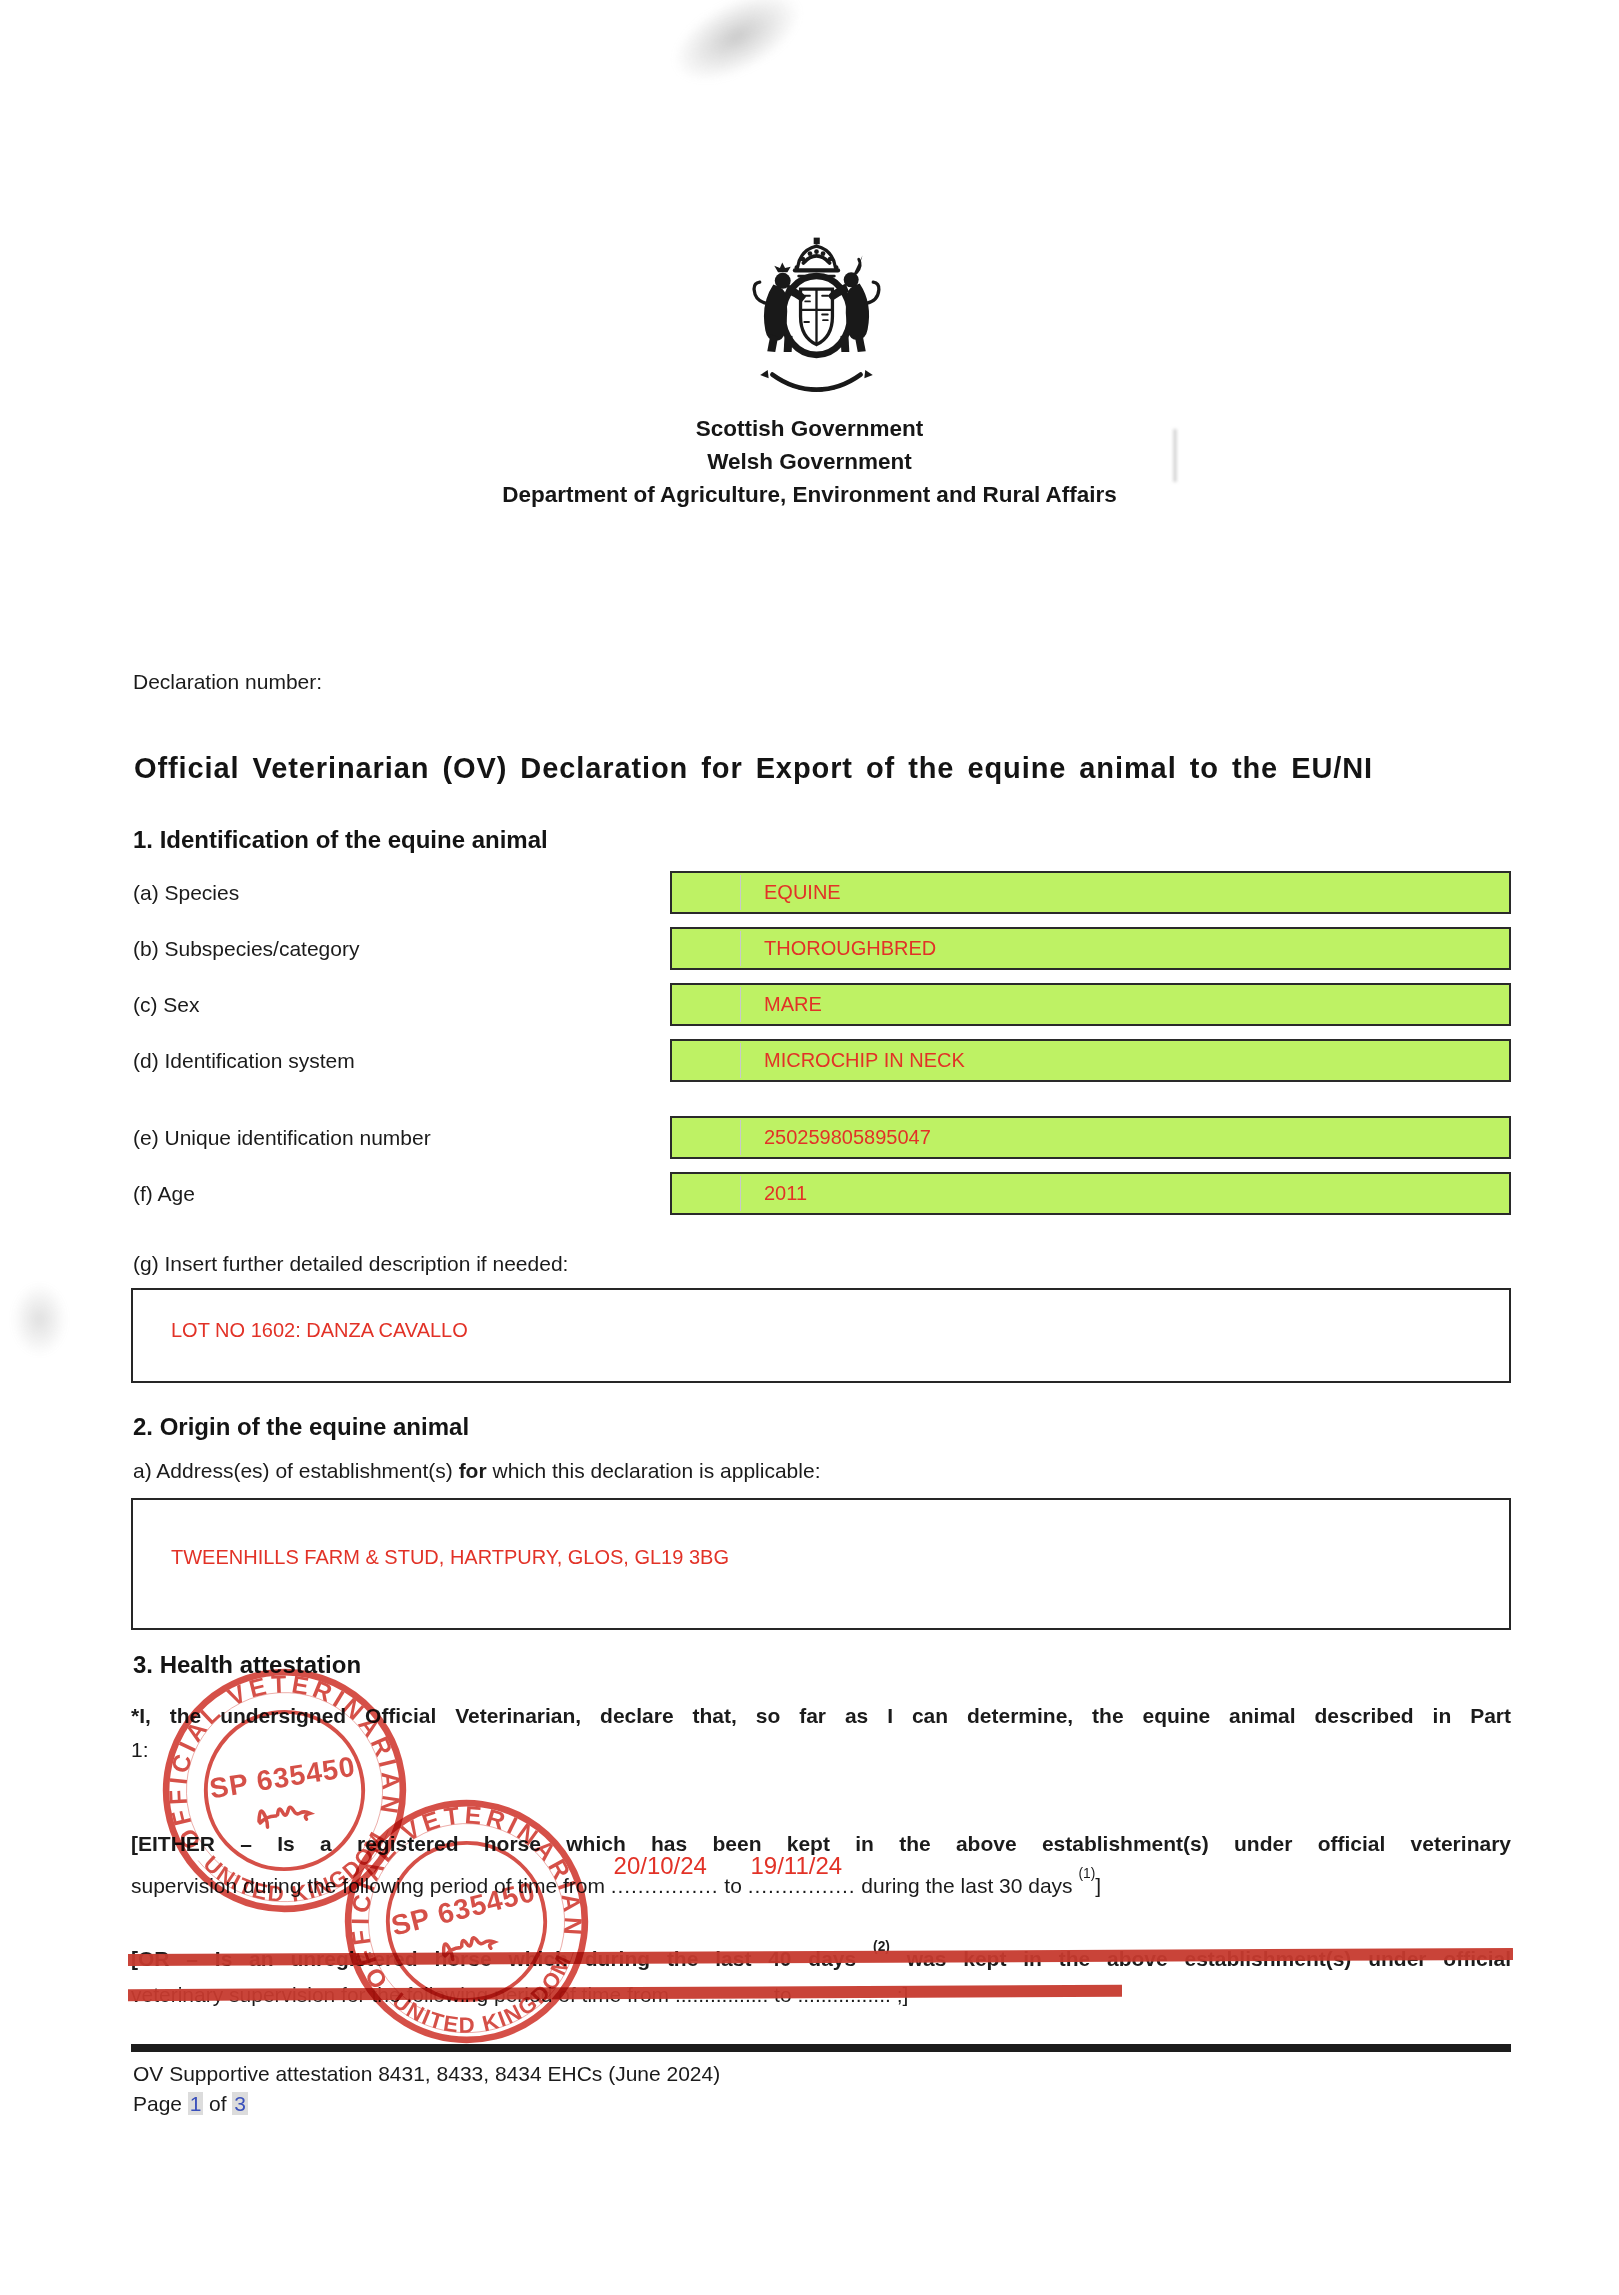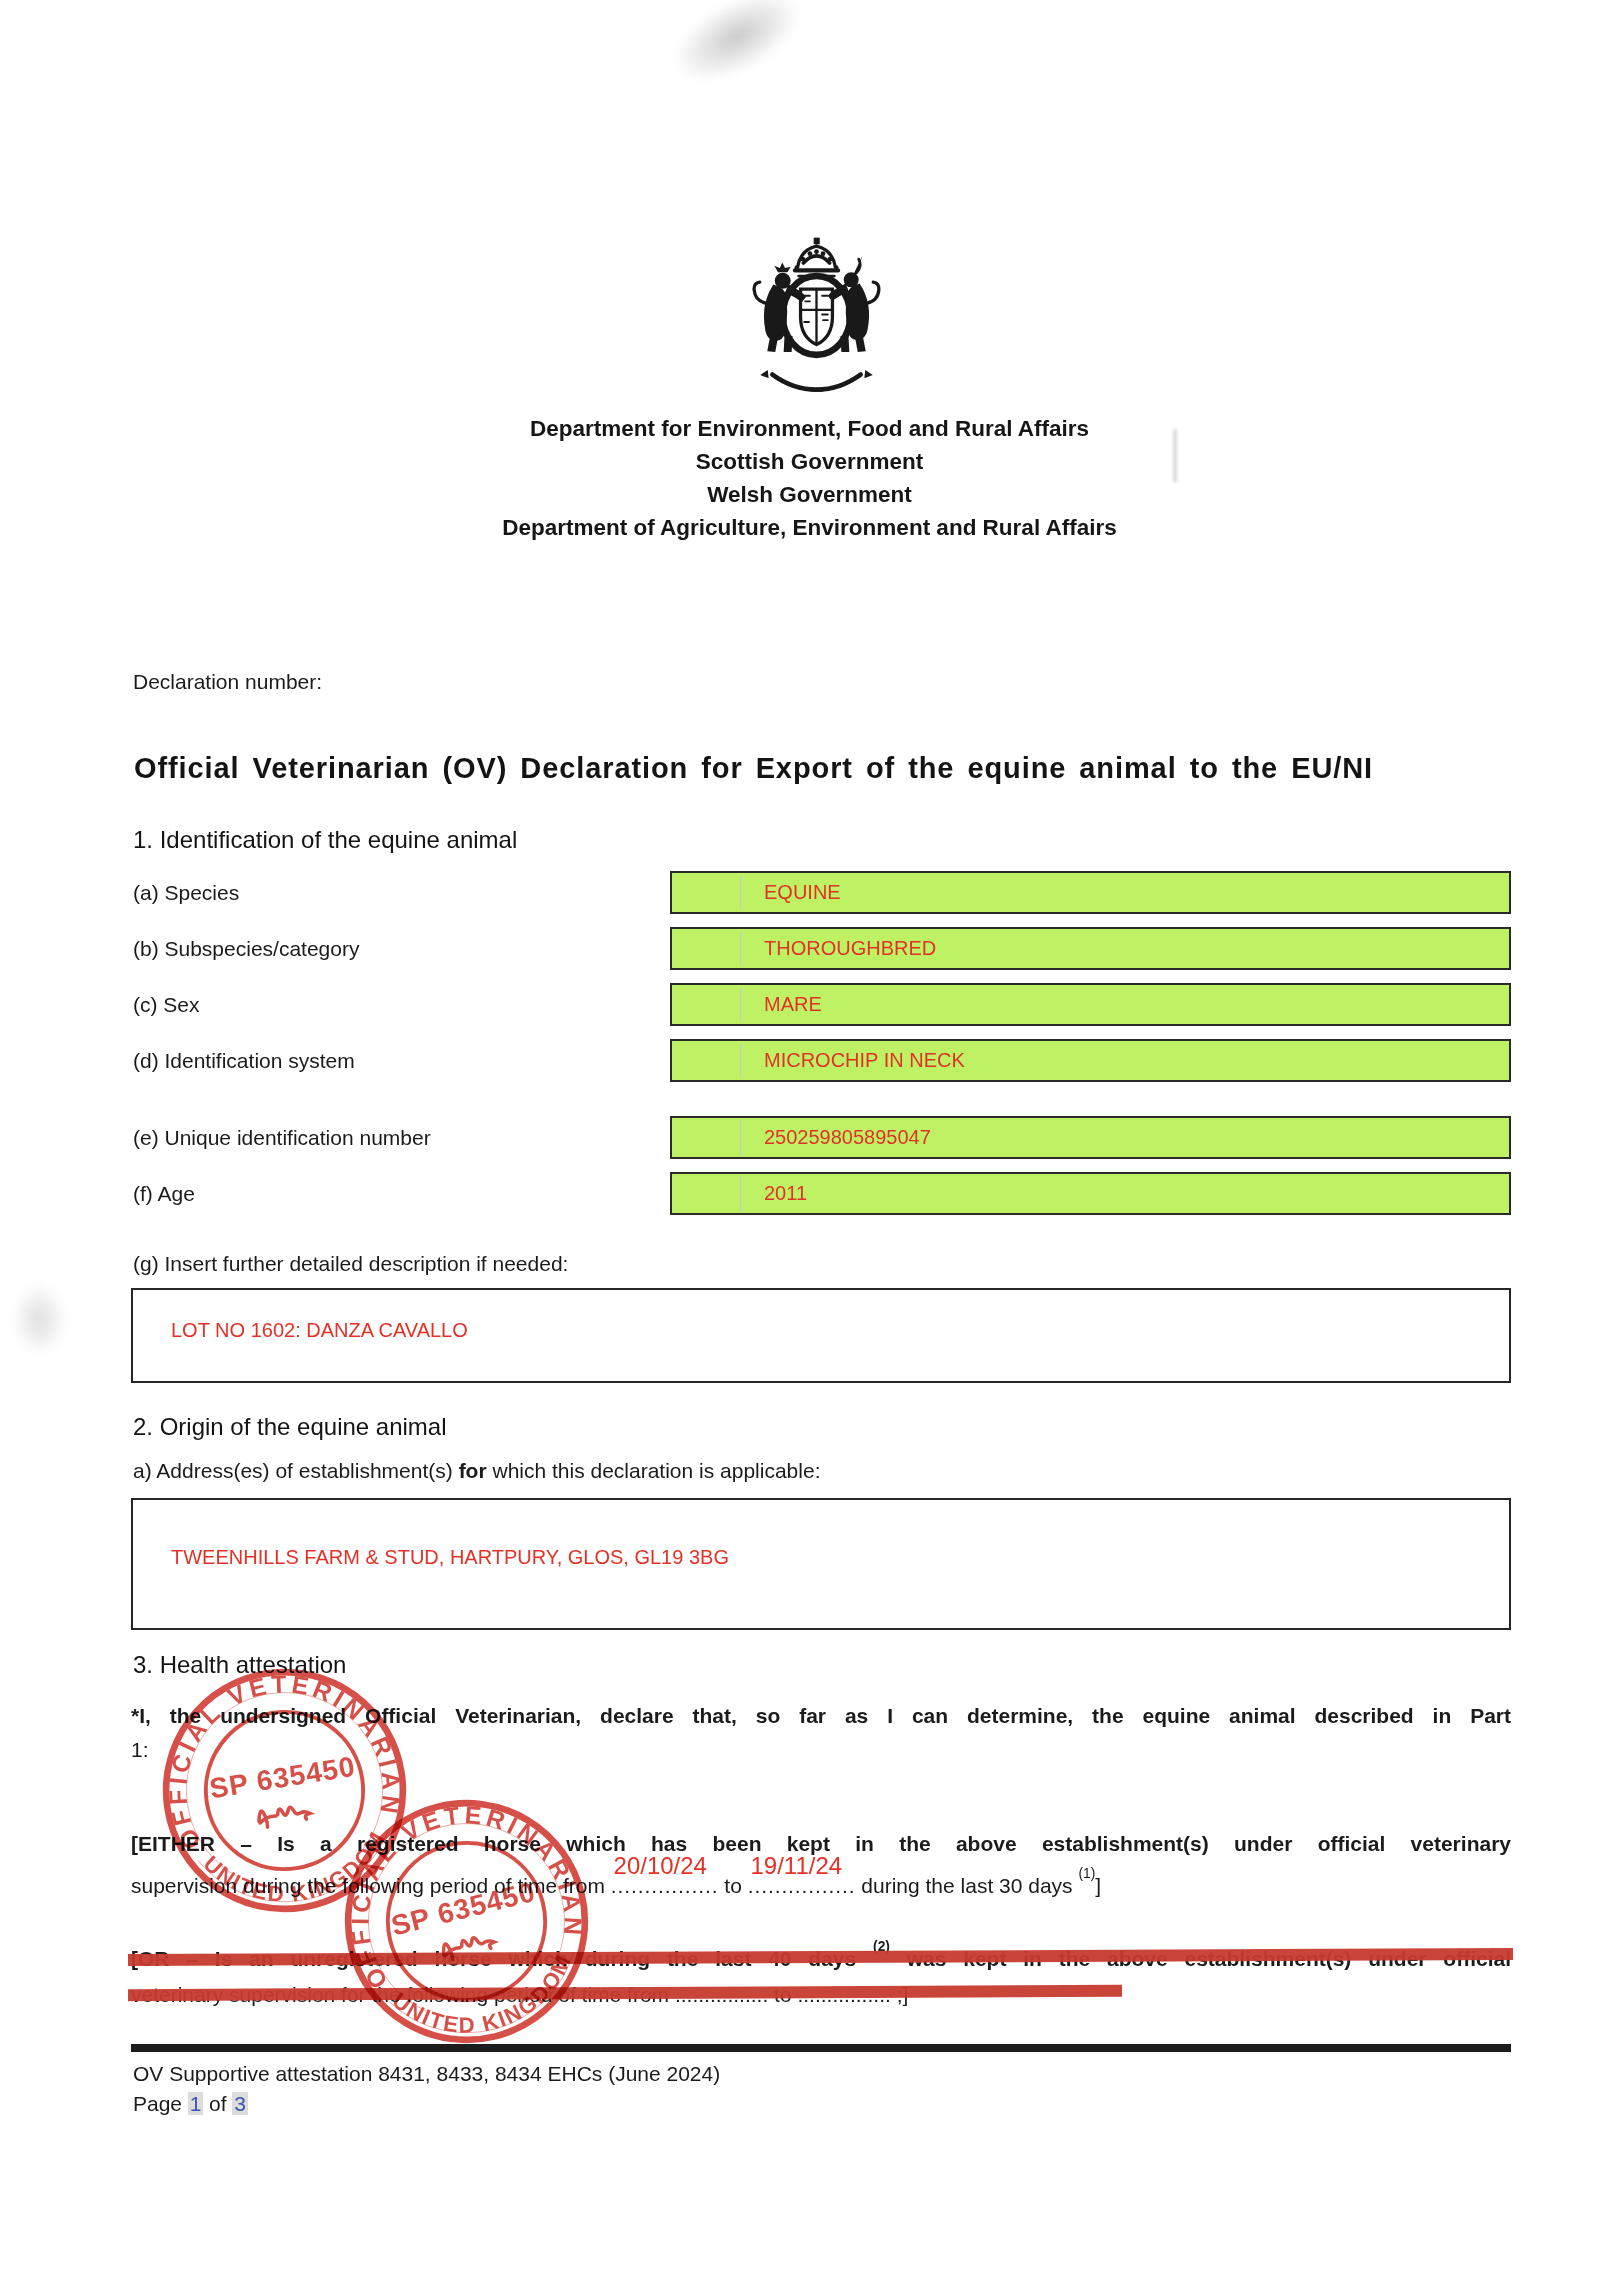--- a/index.html
+++ b/index.html
@@ -5,21 +5,21 @@
   html,body{margin:0;padding:0;background:#ffffff;}
   #page{position:relative;width:1619px;height:2295px;background:#ffffff;overflow:hidden;
         font-family:"Liberation Sans","DejaVu Sans",sans-serif;color:#1b1b1b;}
   .abs{position:absolute;}
   
   .dept{left:0;top:412px;width:1619px;text-align:center;font-weight:bold;font-size:22.5px;line-height:33px;color:#161616;}
   .crest{left:718px;top:232px;width:197px;height:172px;}
   
   .decl{left:133px;top:670px;font-size:21px;}
   .title{left:134px;top:752px;width:1405px;font-size:29px;font-weight:bold;white-space:nowrap;letter-spacing:0.9px;word-spacing:4.1px;color:#141414;}
-  .h2{font-size:24px;font-weight:normal;color:#141414;}
+  .h2{font-size:24px;font-weight:bold;color:#141414;}
   .s1h{left:133px;top:826px;}
   .s2h{left:133px;top:1413px;}
   .s3h{left:133px;top:1651px;}
   
   .rowlabel{left:133px;font-size:21px;line-height:43px;height:43px;}
   .fieldbox{left:670px;width:841px;height:43px;border:2.3px solid #2a2a2a;box-sizing:border-box;background:#bef264;}
   .fieldbox::before{content:"";position:absolute;left:68px;top:1.8px;bottom:1.8px;width:0.9px;background:#c9c9c9;}
   .fieldval{position:absolute;left:92px;top:0;right:4.6px;line-height:39px;font-size:20px;color:#e23227;}
   
   .bigbox{left:131px;width:1380px;border:2.8px solid #262626;box-sizing:border-box;background:#fff;}
@@ -125,21 +125,20 @@
 
         <path d="M116,304 q44,32 94,32 q50,0 94,-32" stroke-width="10"></path>
         <path d="M130,314 q40,24 80,24 q40,0 80,-24" stroke-width="5" stroke-dasharray="6 9"></path>
         <path d="M106,294 l-16,11 18,7 z" fill="#191919" stroke="none"></path>
         <path d="M314,294 l16,11 -18,7 z" fill="#191919" stroke="none"></path>
       </g>
     </svg>
   </div>
 
   <div class="abs dept">
-    <div>Department for Environment, Food and Rural Affairs</div>
     <div>Scottish Government</div>
     <div>Welsh Government</div>
     <div>Department of Agriculture, Environment and Rural Affairs</div>
   </div>
 
   <div class="abs decl">Declaration number:</div>
 
   <div class="abs title">Official Veterinarian (OV) Declaration for Export of the equine animal to the EU/NI</div>
 
   <div class="abs h2 s1h">1. Identification of the equine animal</div>

